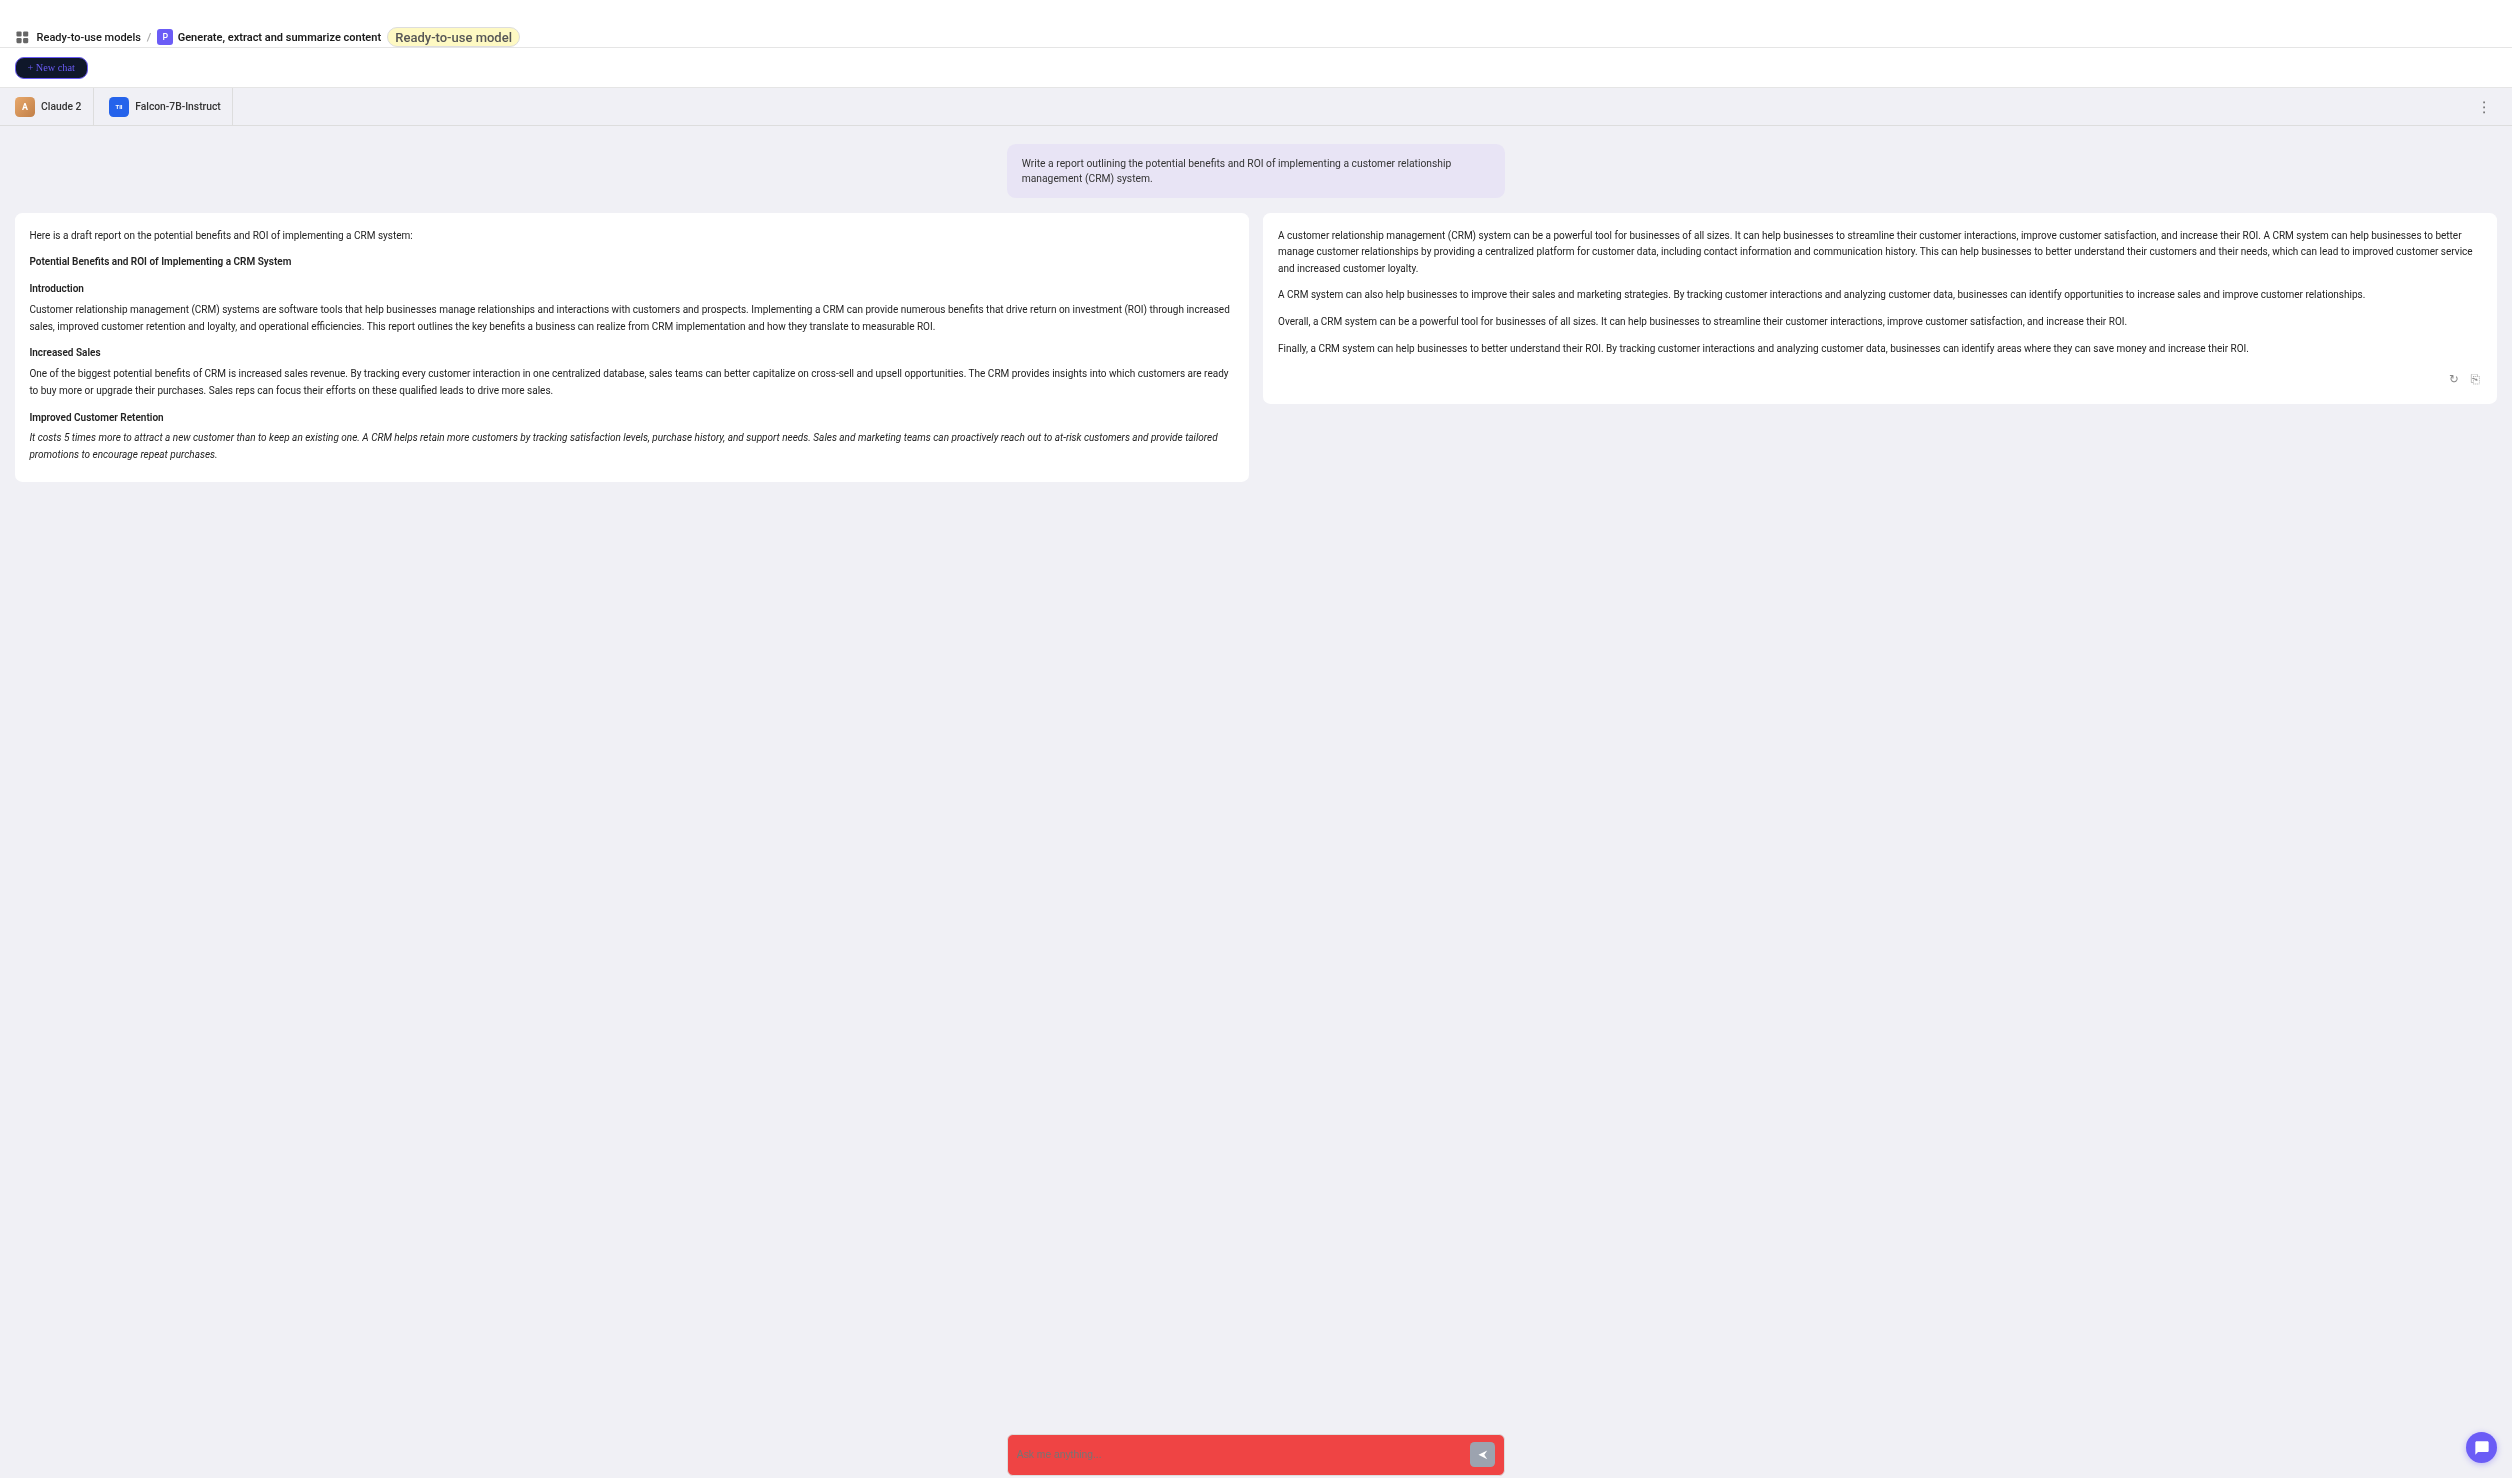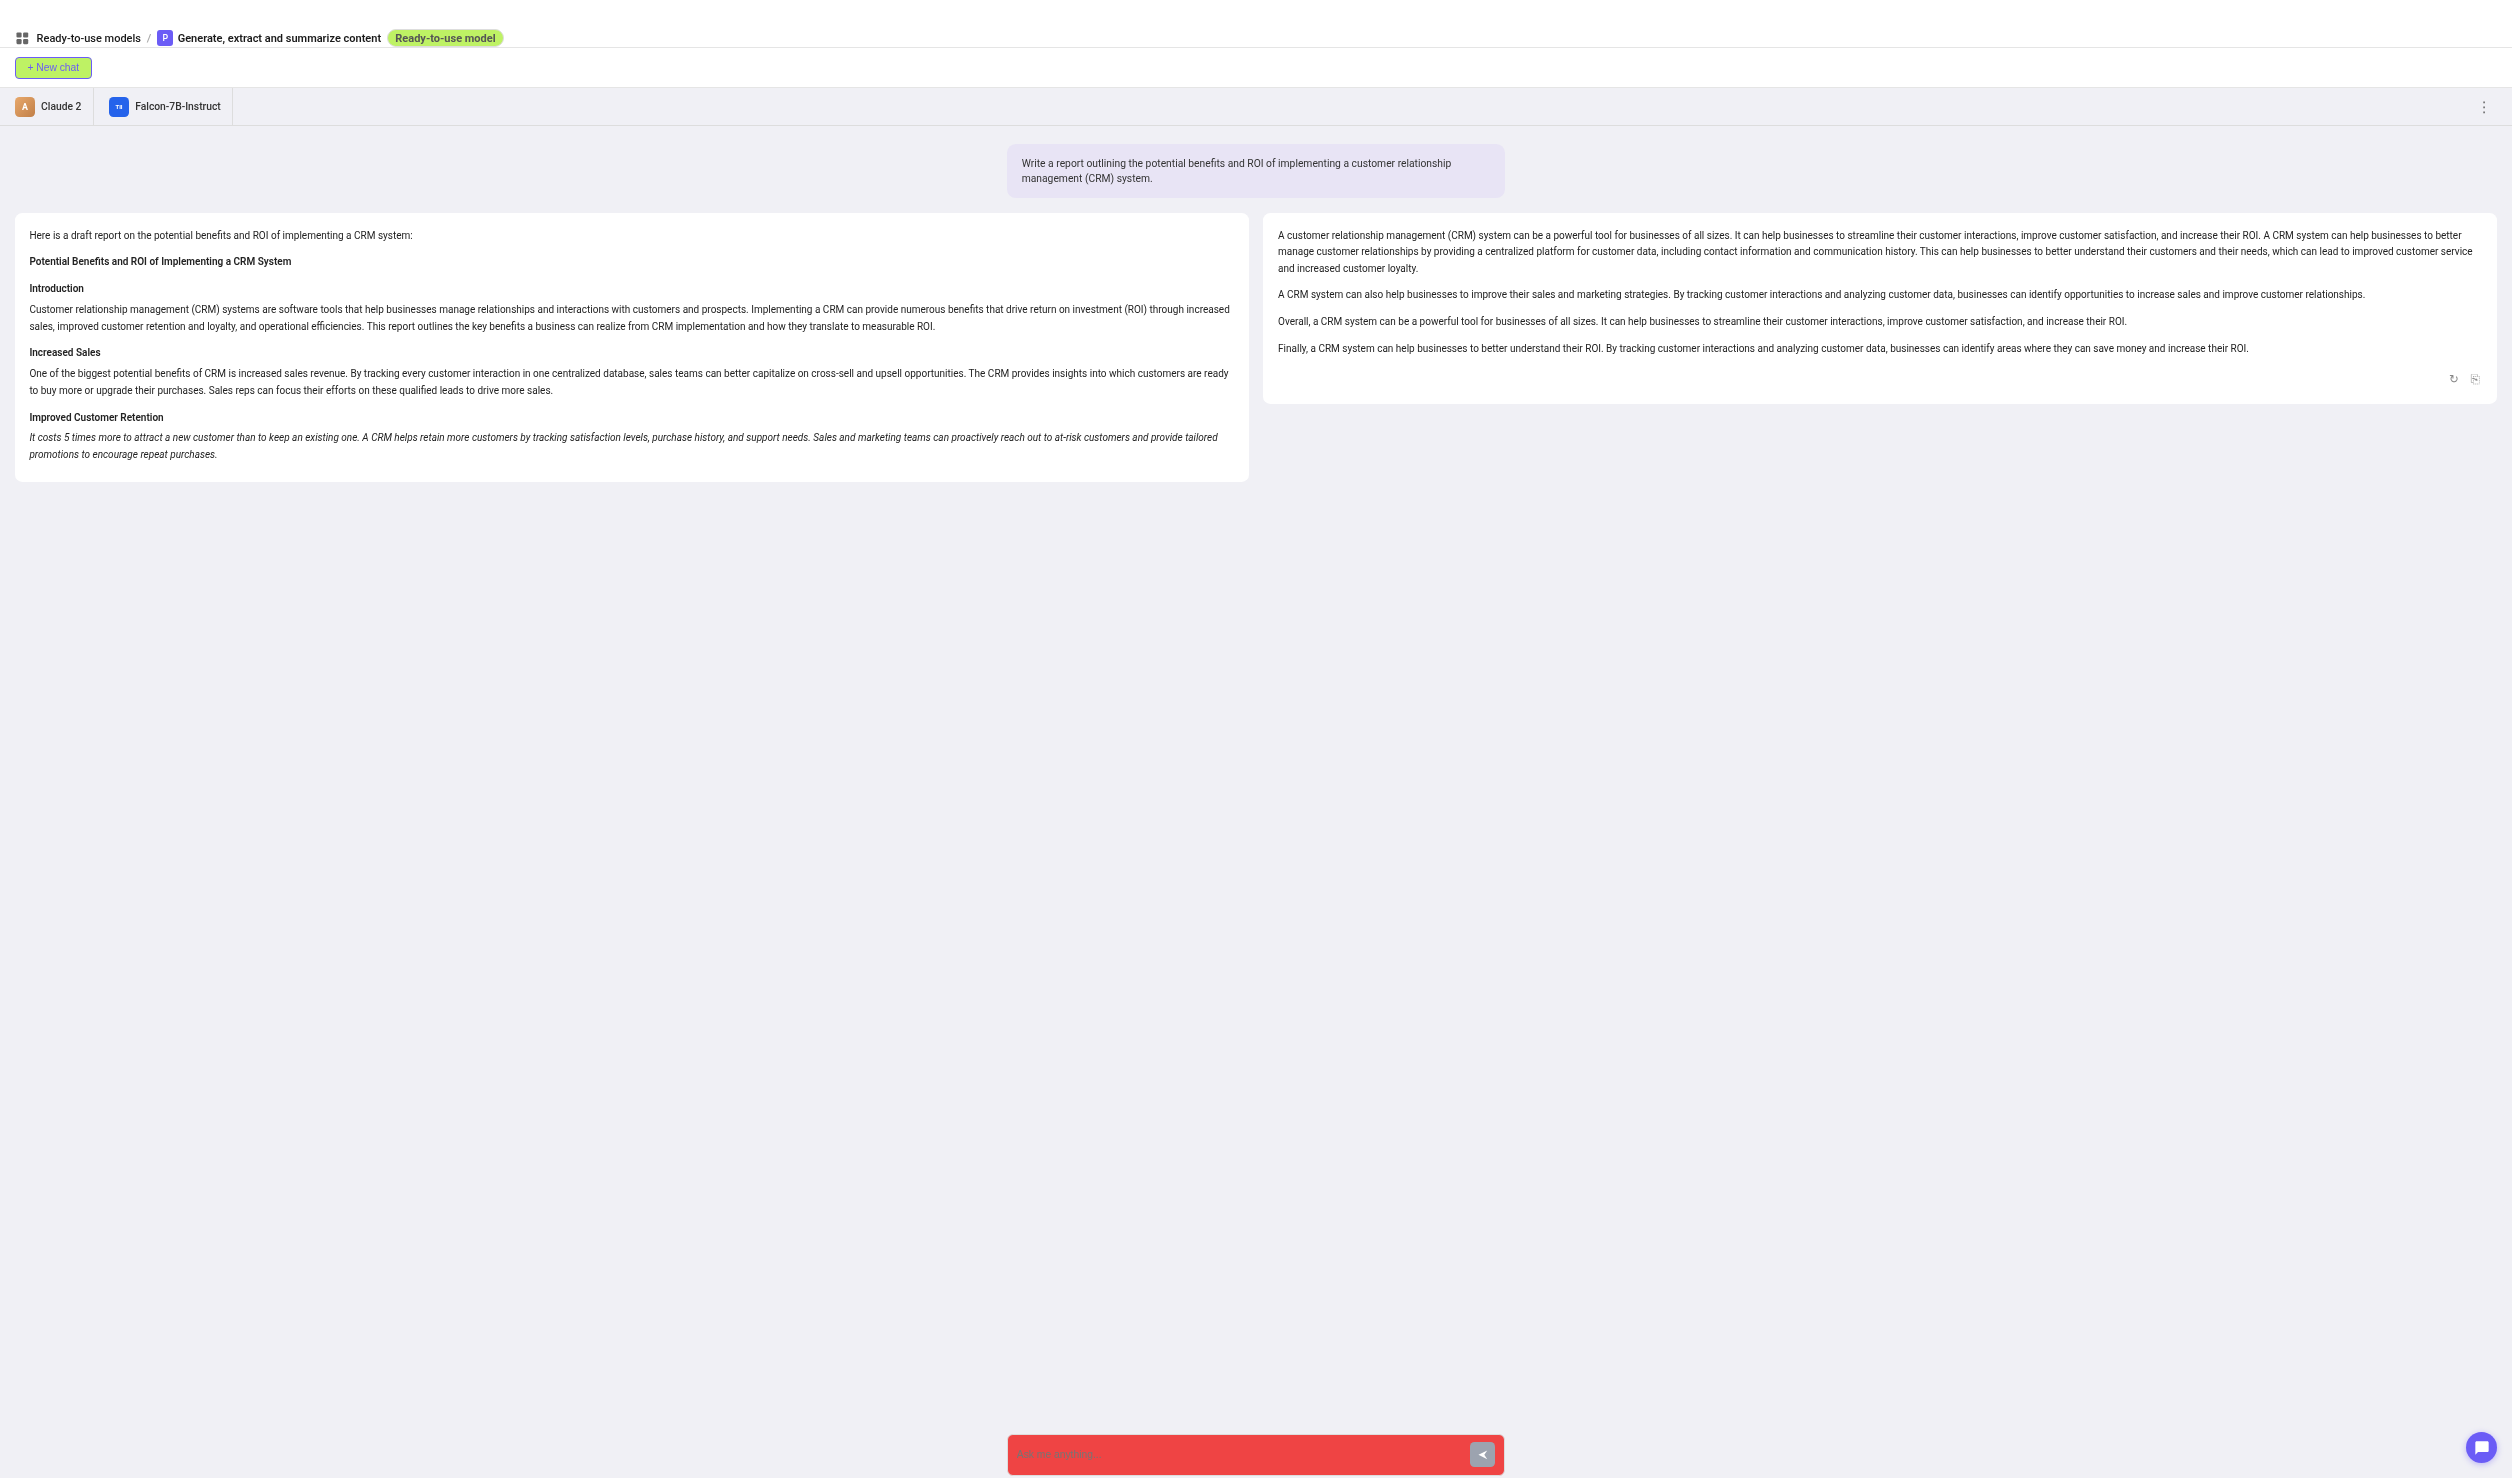--- a/index.html
+++ b/index.html
@@ -49,47 +49,47 @@
       height: 16px;
       background: #6B5CF6;
       border-radius: 2.9px;
       display: inline-flex;
       align-items: center;
       justify-content: center;
       color: white;
       font-size: 8.8px;
     }
     .badge {
-      background: #bef264;
+      background: #fef9c3;
       border: 0.7px solid #ddd;
       border-radius: 14.7px;
       padding: 1.5px 7.3px;
-      font-size: 11px;
+      font-size: 13px;
       color: #555;
-      font-weight: bold;
     }
 
     
     .toolbar {
       background: white;
       border-bottom: 0.7px solid #e5e5e5;
       padding: 8.8px 14.7px;
     }
     .new-chat-btn {
       display: inline-flex;
       align-items: center;
       gap: 4.4px;
       border: 0.7px solid #6B5CF6;
-      background: #bef264;
+      background: #0f172a;
       color: #6B5CF6;
       padding: 4.4px 11.7px;
-      border-radius: 4px;
+      border-radius: 9px;
       font-size: 10.3px;
       cursor: pointer;
       font-weight: 500;
+      font-family: Liberation Serif, serif;
     }
 
     
     .main {
       display: flex;
       flex-direction: column;
       height: calc(100vh - 76px);
       background: #f0f0f5;
     }
 

